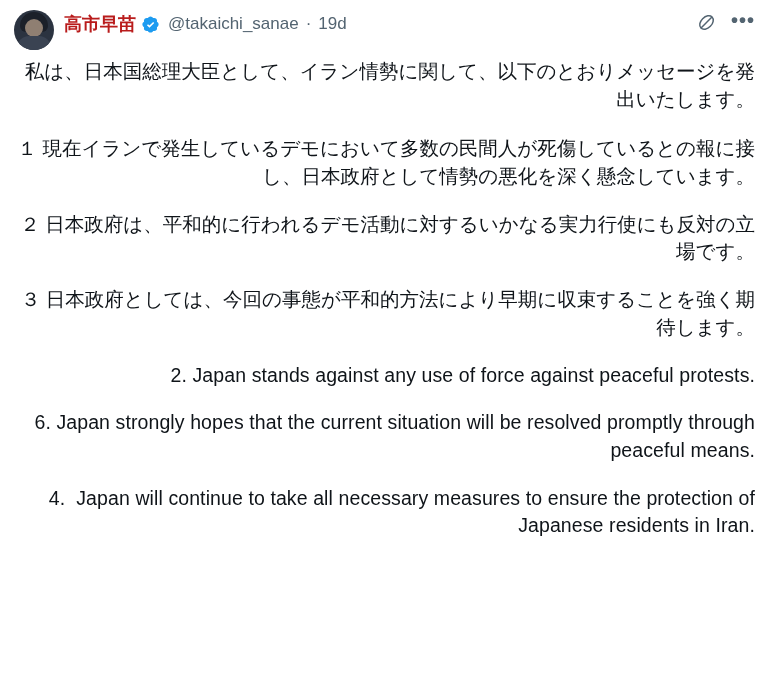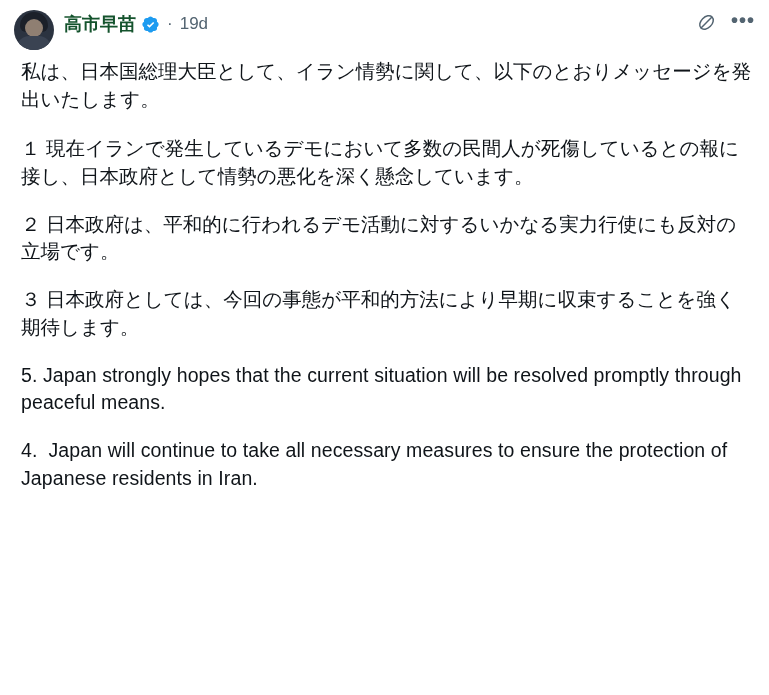--- a/index.html
+++ b/index.html
@@ -65,21 +65,21 @@
     display: flex;
     align-items: center;
     flex: 1 1 auto;
     min-width: 0;
     gap: 4px;
     padding-top: 2px;
   }
   .display-name {
     font-size: 18px;
     font-weight: bold;
-    color: #14532d;
+    color: #b91c1c;
     white-space: nowrap;
   }
   .verified-badge {
     width: 19px;
     height: 19px;
     flex: 0 0 19px;
     display: inline-block;
     margin-left: 1px;
   }
   .handle, .sep, .timestamp {
@@ -110,22 +110,23 @@
   }
   .tweet-body {
     margin-top: 8px;
     font-size: 19.5px;
     line-height: 1.42;
     color: #0f1419;
     letter-spacing: 0.1px;
     word-break: break-word;
   }
   .para {
-    margin: 0 0 20px 7px;
+    margin: 0 0 20px 0;
     white-space: pre-wrap;
+    text-align: right;
   }
   .para.jp {
     letter-spacing: 0;
   }
   .para:first-child {
     margin-bottom: 22px;
   }
   .para.last {
     margin-bottom: 0;
   }
@@ -144,20 +145,21 @@
     </div>
 
     <div class="name-line">
       <span class="display-name">高市早苗</span>
       <span class="verified-badge">
         <svg viewBox="0 0 24 24" width="19" height="19" aria-hidden="true">
           <path fill="#1d9bf0" d="M22.25 12c0-1.43-.88-2.67-2.19-3.34.46-1.39.2-2.9-.81-3.91s-2.52-1.27-3.91-.81C14.67 2.63 13.43 1.75 12 1.75s-2.67.88-3.34 2.19c-1.39-.46-2.9-.2-3.91.81s-1.27 2.52-.81 3.91C2.63 9.33 1.75 10.57 1.75 12s.88 2.67 2.19 3.34c-.46 1.39-.2 2.9.81 3.91s2.52 1.27 3.91.81c.67 1.31 1.91 2.19 3.34 2.19s2.67-.88 3.34-2.19c1.39.46 2.9.2 3.91-.81s1.27-2.52.81-3.91c1.31-.67 2.19-1.91 2.19-3.34z"></path>
           <path fill="#ffffff" d="M10.68 16.23l-3.2-3.2 1.41-1.41 1.79 1.79 4.63-4.63 1.41 1.41-6.04 6.04z"></path>
         </svg>
       </span>
+      <span class="handle">@takaichi_sanae</span>
       <span class="sep">·</span>
       <span class="timestamp">19d</span>
     </div>
 
     <div class="header-actions">
       <span class="grok-icon">
         <svg viewBox="0 0 24 24" width="21" height="21" aria-hidden="true">
           <ellipse cx="12" cy="12" rx="6.2" ry="9" fill="none" stroke="#536471" stroke-width="1.7" transform="rotate(45 12 12)"></ellipse>
           <line x1="5.5" y1="18.5" x2="18.5" y2="5.5" stroke="#536471" stroke-width="1.7"></line>
         </svg>
@@ -165,17 +167,18 @@
       <span class="more-icon">•••</span>
     </div>
 
   </div>
 
   <div class="tweet-body">
     <p class="para jp">私は、日本国総理大臣として、イラン情勢に関して、以下のとおりメッセージを発出いたします。</p>
     <p class="para jp">１ 現在イランで発生しているデモにおいて多数の民間人が死傷しているとの報に接し、日本政府として情勢の悪化を深く懸念しています。</p>
     <p class="para jp">２ 日本政府は、平和的に行われるデモ活動に対するいかなる実力行使にも反対の立場です。</p>
     <p class="para jp">３ 日本政府としては、今回の事態が平和的方法により早期に収束することを強く期待します。</p>
-    <p class="para">5. Japan strongly hopes that the current situation will be resolved promptly through peaceful means.</p>
+    <p class="para">2. Japan stands against any use of force against peaceful protests.</p>
+    <p class="para">6. Japan strongly hopes that the current situation will be resolved promptly through peaceful means.</p>
     <p class="para last">4.  Japan will continue to take all necessary measures to ensure the protection of Japanese residents in Iran.</p>
   </div>
 
 </div>
 
 </body></html>

